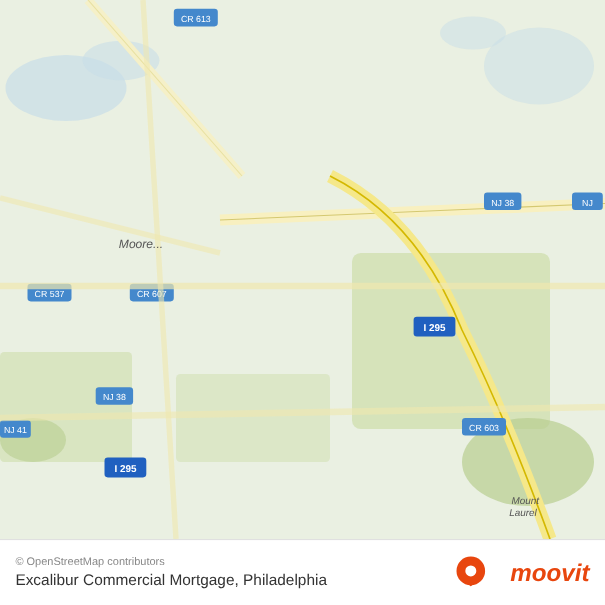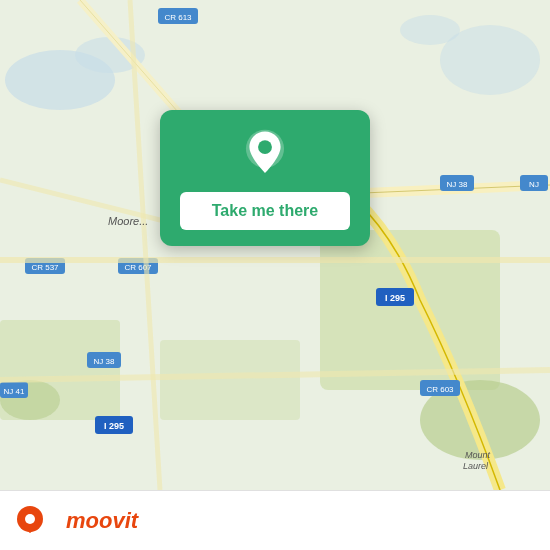--- a/index.html
+++ b/index.html
@@ -173,33 +173,27 @@
     <line x1="0" y1="380" x2="550" y2="370" stroke="#f0e8b0" stroke-width="6" opacity="0.6"></line>
     <line x1="130" y1="0" x2="160" y2="490" stroke="#f0e8b0" stroke-width="5" opacity="0.6"></line>
     <line x1="0" y1="180" x2="200" y2="230" stroke="#f0e8b0" stroke-width="5" opacity="0.6"></line>
 
     <text x="108" y="225" font-size="11" fill="#555" font-style="italic">Moore...</text>
 
     <text x="465" y="458" font-size="9" fill="#555" font-style="italic">Mount</text>
     <text x="463" y="469" font-size="9" fill="#555" font-style="italic">Laurel</text>
   </svg>
 
-  <div id="action-card">
-
-    <svg id="pin-icon" viewBox="0 0 52 60" xmlns="http://www.w3.org/2000/svg">
-      <circle cx="26" cy="24" r="22" fill="white" opacity="0.25"></circle>
-      <path d="M26 4 C16 4 8 12 8 22 C8 34 26 52 26 52 C26 52 44 34 44 22 C44 12 36 4 26 4 Z" fill="white"></path>
-      <circle cx="26" cy="22" r="8" fill="#2eaa6e"></circle>
-    </svg>
-
-    <button id="take-me-there-btn">Take me there</button>
+</div>
+
+<div id="info-bar">
+  <div id="info-text">
+    <span id="copyright-text">© OpenStreetMap contributors</span>
+    <span id="place-name">Excalibur Commercial Mortgage, Philadelphia</span>
   </div>
-</div>
-
-<div id="info-bar">
 
   <div id="moovit-logo">
 
     <svg id="moovit-icon" viewBox="0 0 32 32" xmlns="http://www.w3.org/2000/svg">
       <circle cx="16" cy="14" r="13" fill="#e8460e"></circle>
       <path d="M16 4 C10 4 6 8 6 14 C6 20 16 28 16 28 C16 28 26 20 26 14 C26 8 22 4 16 4Z" fill="#e8460e"></path>
       <circle cx="16" cy="14" r="5" fill="white"></circle>
     </svg>
     <span id="moovit-text">moovit</span>
   </div>

